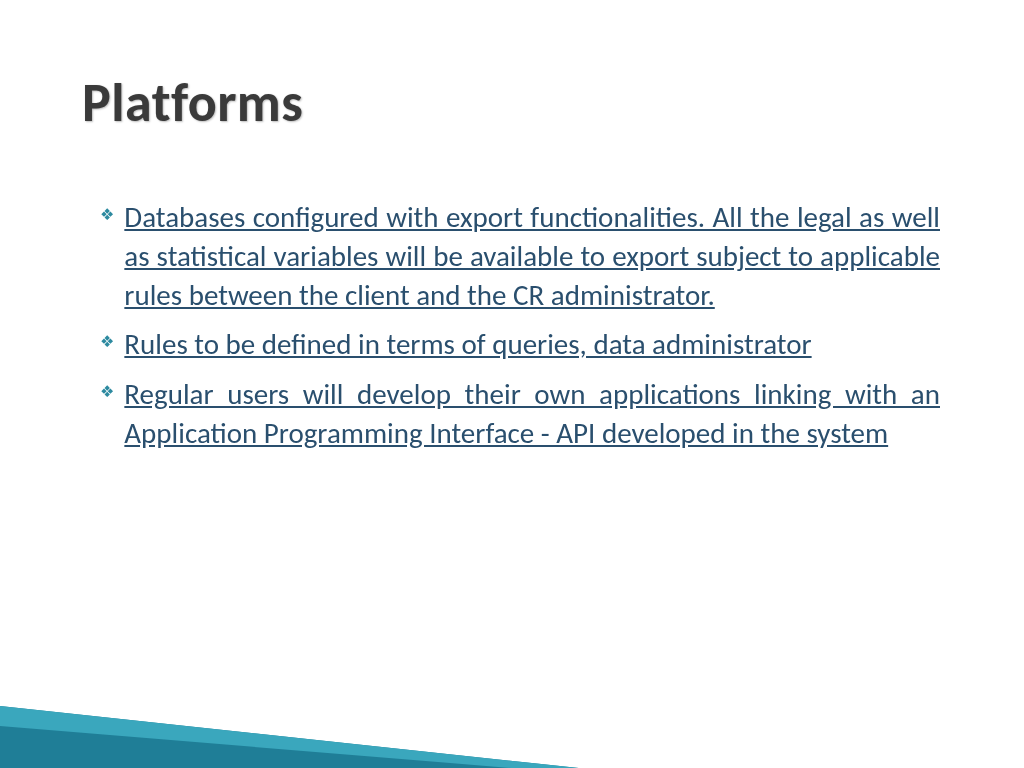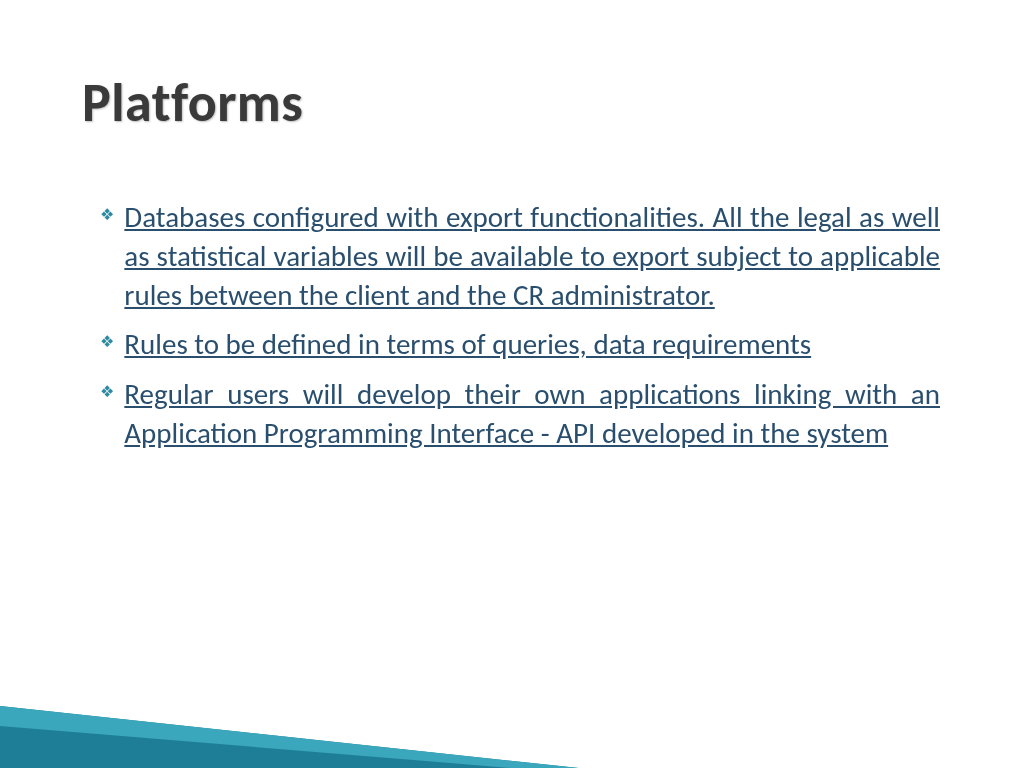--- a/index.html
+++ b/index.html
@@ -65,21 +65,21 @@
 <div class="slide">
   <div class="title">Platforms</div>
 
   <div class="content">
     <div class="bullet-row">
       <span class="bullet-icon">❖</span>
       <span class="bullet-text">Databases configured with export functionalities. All the legal as well as statistical variables will be available to export subject to applicable rules between the client and the CR administrator.</span>
     </div>
     <div class="bullet-row">
       <span class="bullet-icon">❖</span>
-      <span class="bullet-text">Rules to be defined in terms of queries, data requirements</span>
+      <span class="bullet-text">Rules to be defined in terms of queries, data administrator</span>
     </div>
     <div class="bullet-row">
       <span class="bullet-icon">❖</span>
       <span class="bullet-text">Regular users will develop their own applications linking with an Application Programming Interface - API developed in the system</span>
     </div>
   </div>
 
   <svg class="deco" viewBox="0 0 1024 150" preserveAspectRatio="none">
     <polygon points="0,60 700,135 0,150" fill="#1f7e97"></polygon>
     <polygon points="0,80 730,140 700,135 0,60" fill="#3aa7bd"></polygon>

